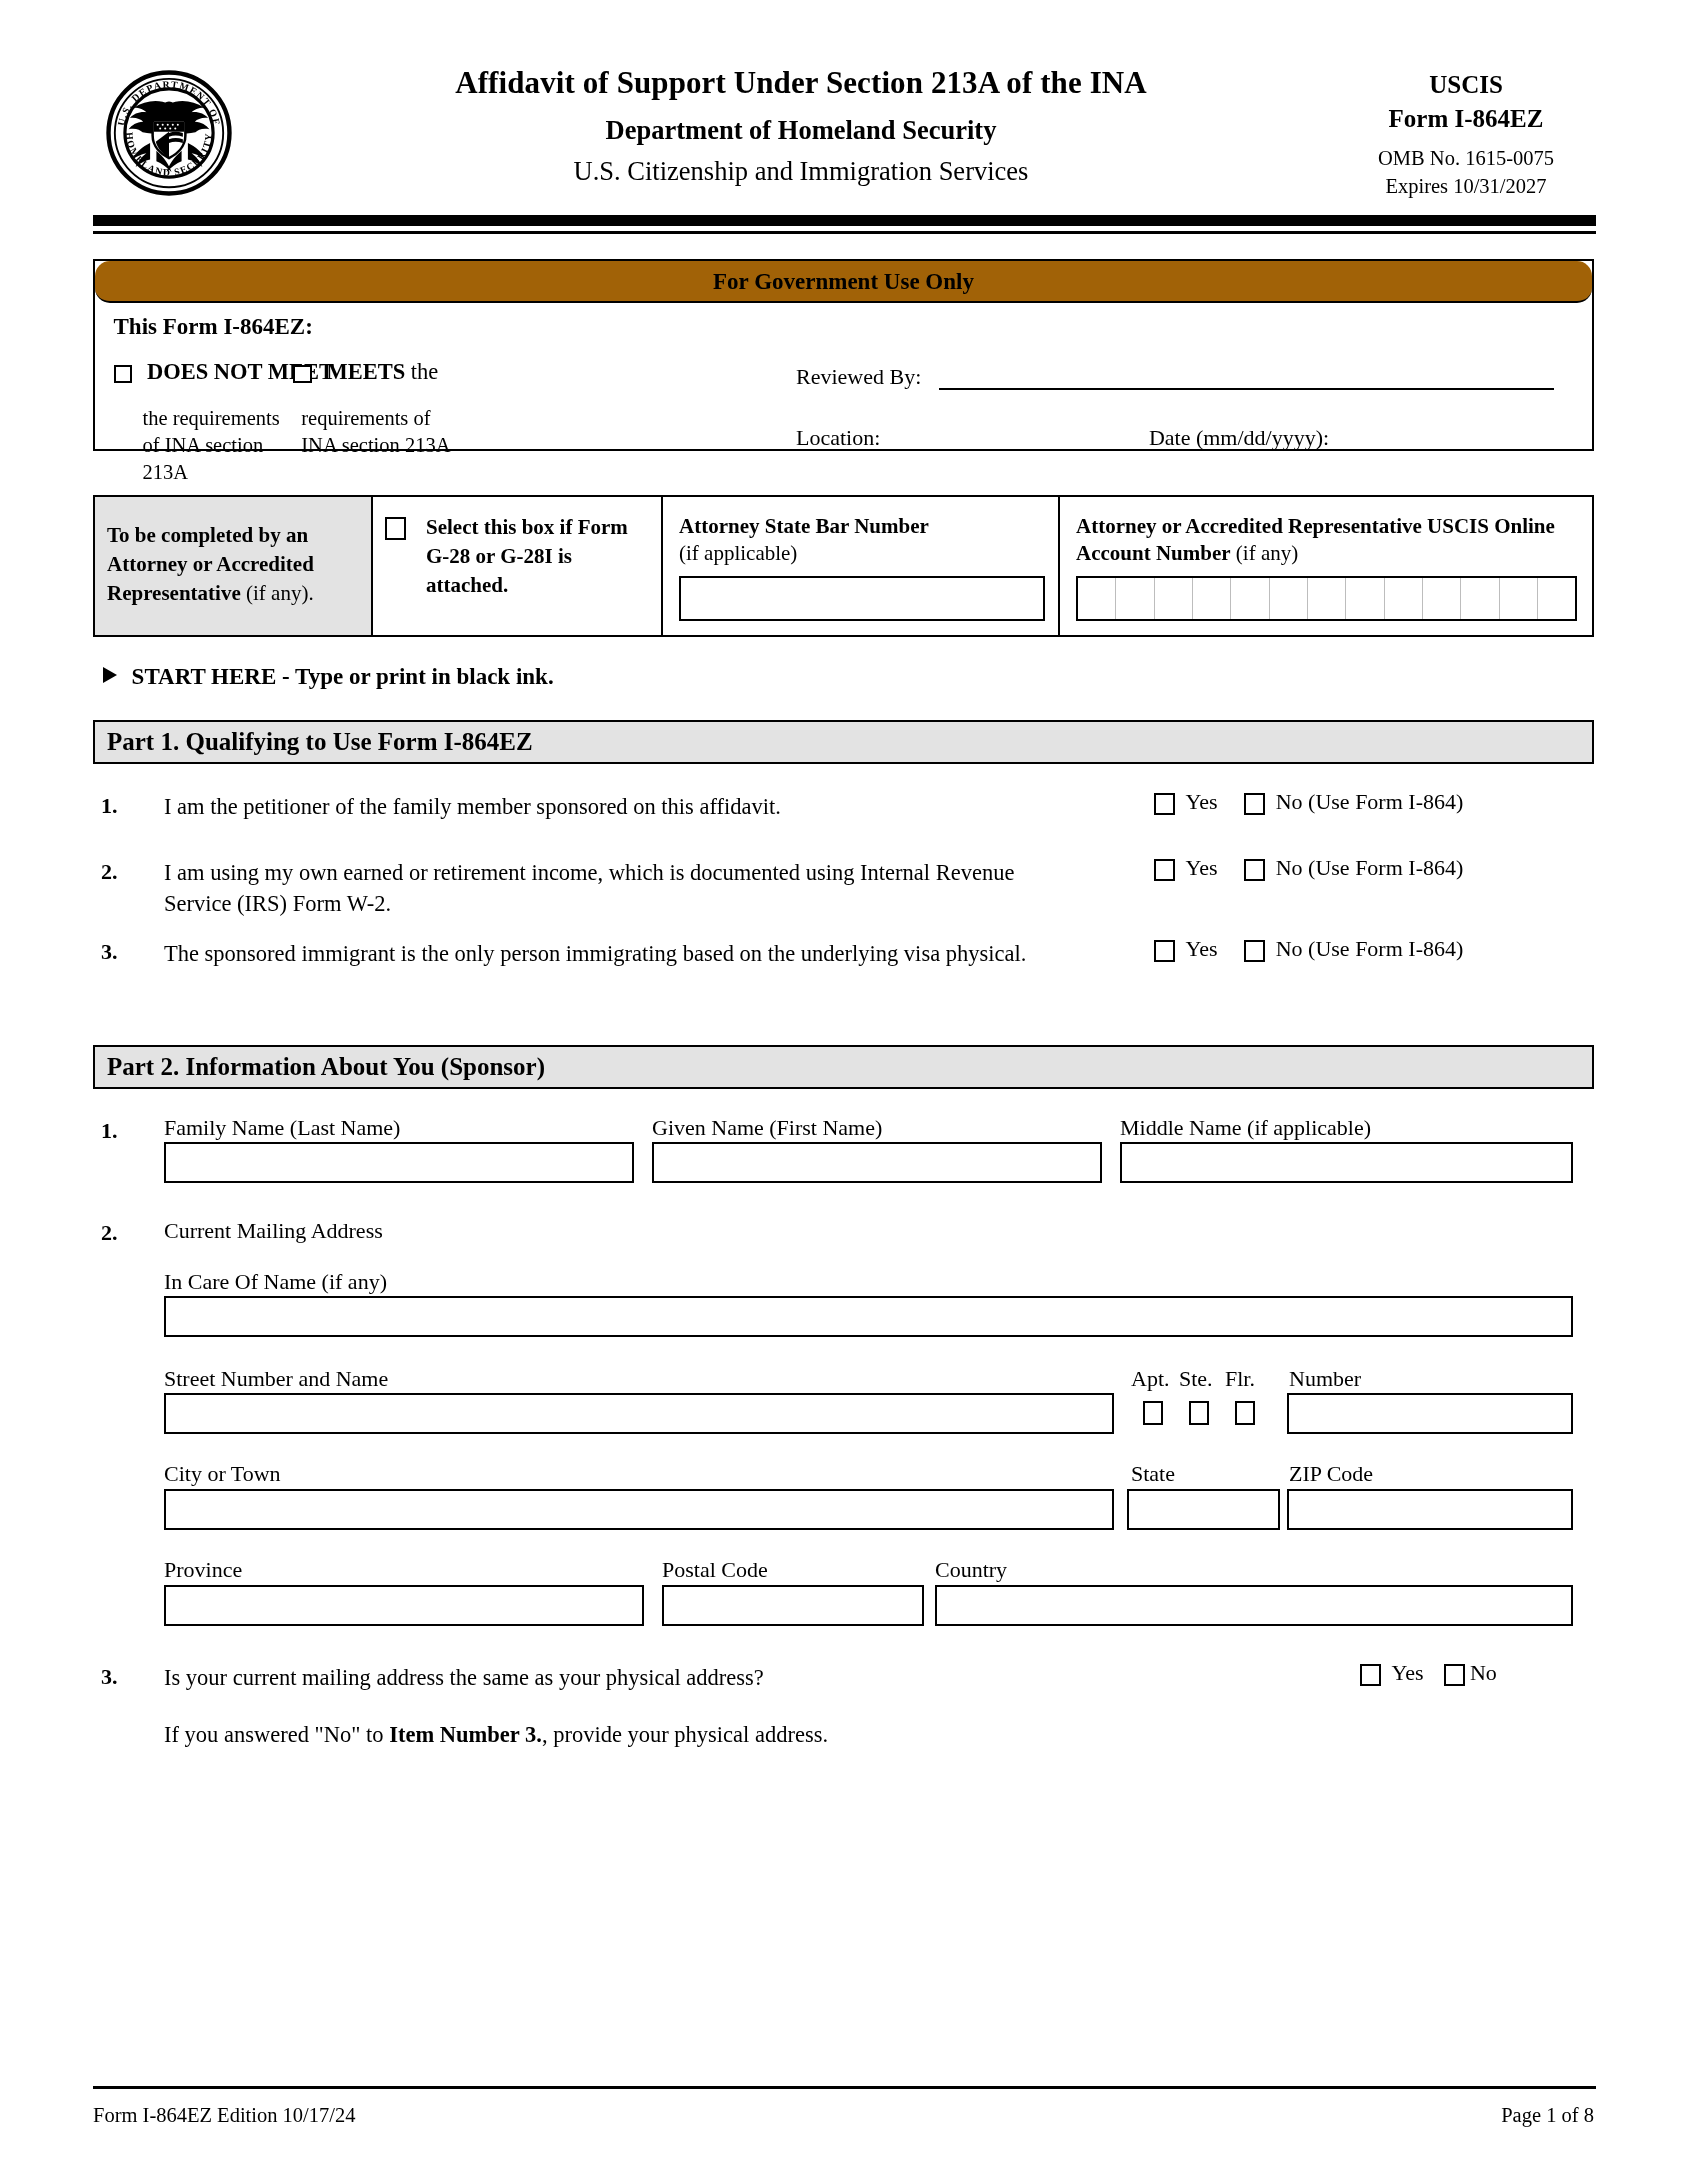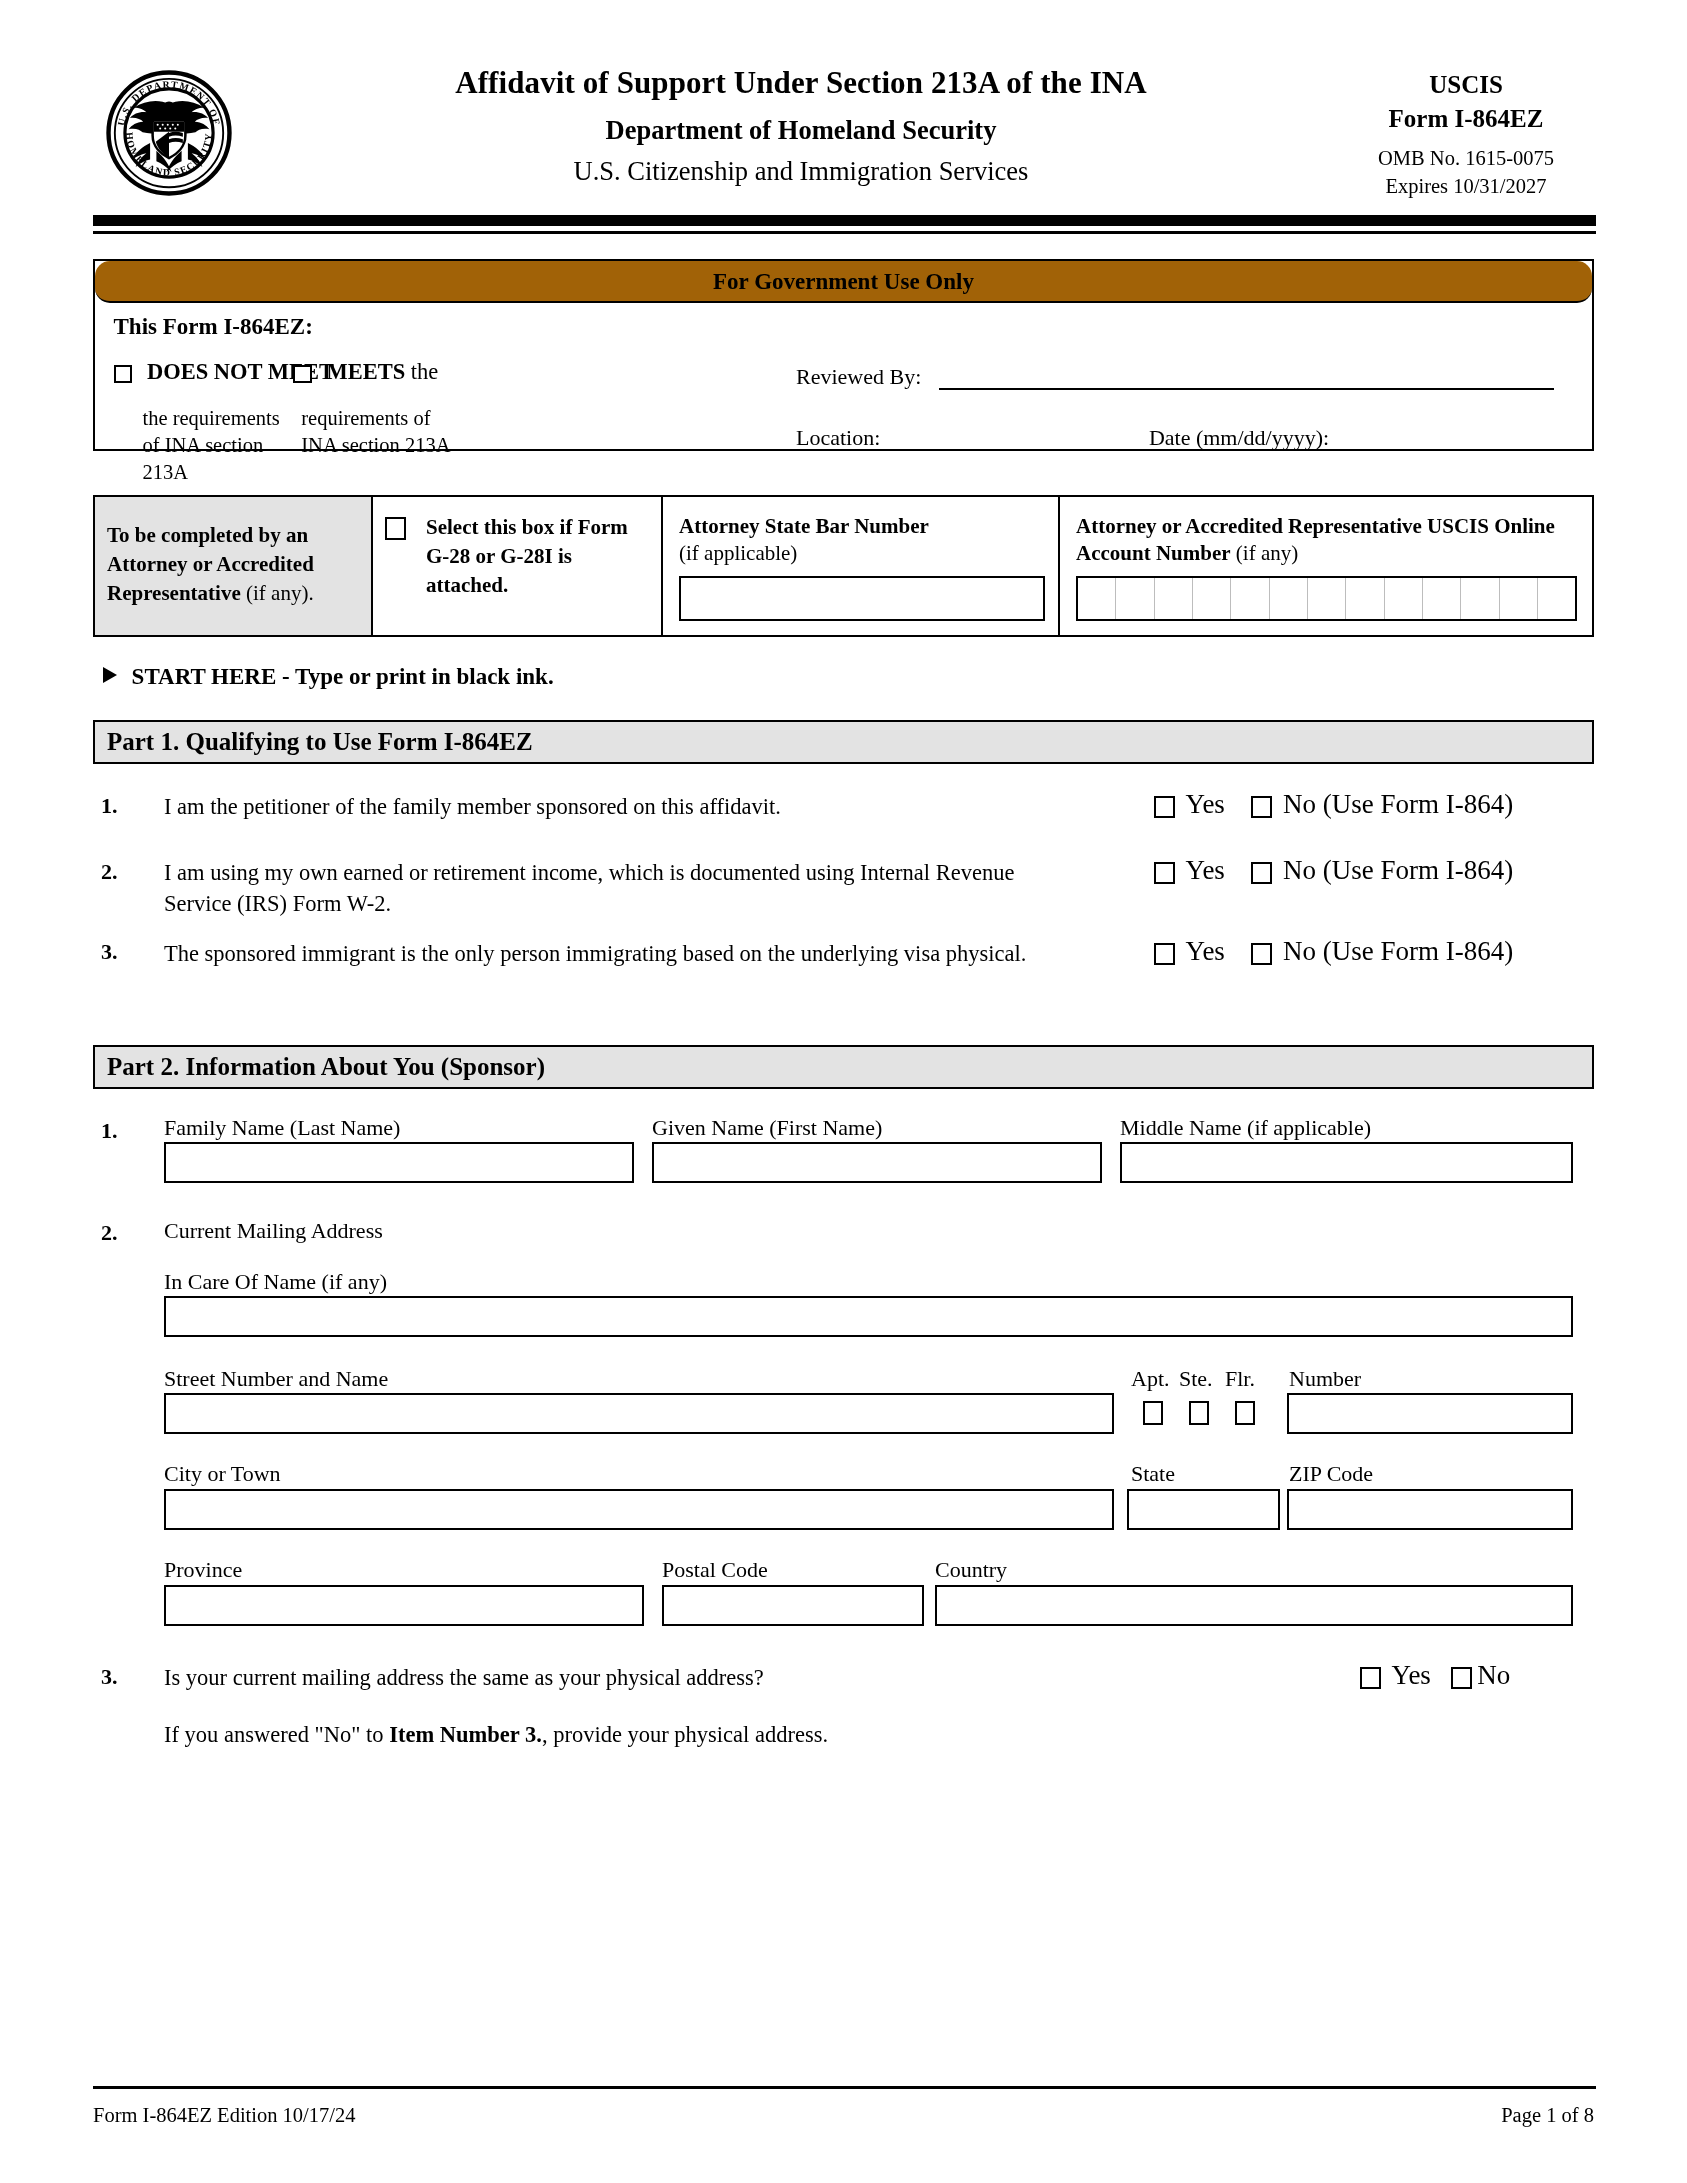--- a/index.html
+++ b/index.html
@@ -273,21 +273,21 @@
     font-weight: bold;
   }
   .qtext {
     position: absolute;
     left: 164px;
     font-size: 22.5px;
     line-height: 1.38;
   }
   .ynrow {
     position: absolute;
-    font-size: 27px;
+    font-size: 22px;
     white-space: nowrap;
     text-align: right;
   }
   .ynrow .cb { margin-right: 10.6px; }
   .ynrow .gap { display: inline-block; width: 26.5px; }
 
   
   .flabel {
     position: absolute;
     font-size: 22px;

